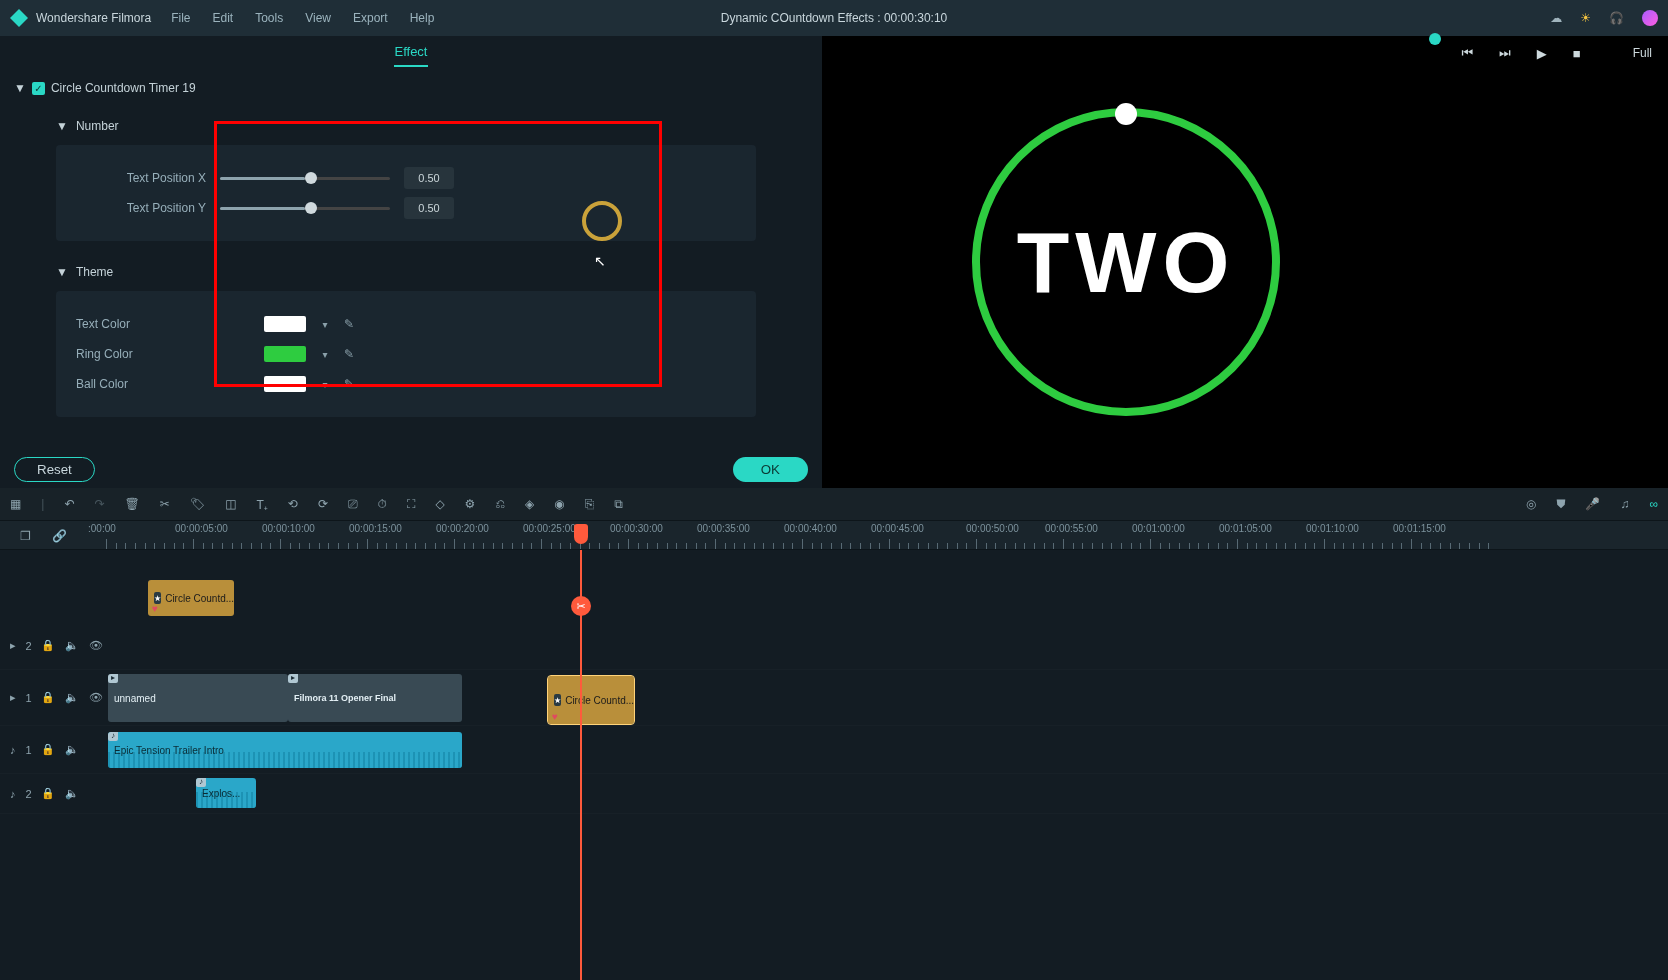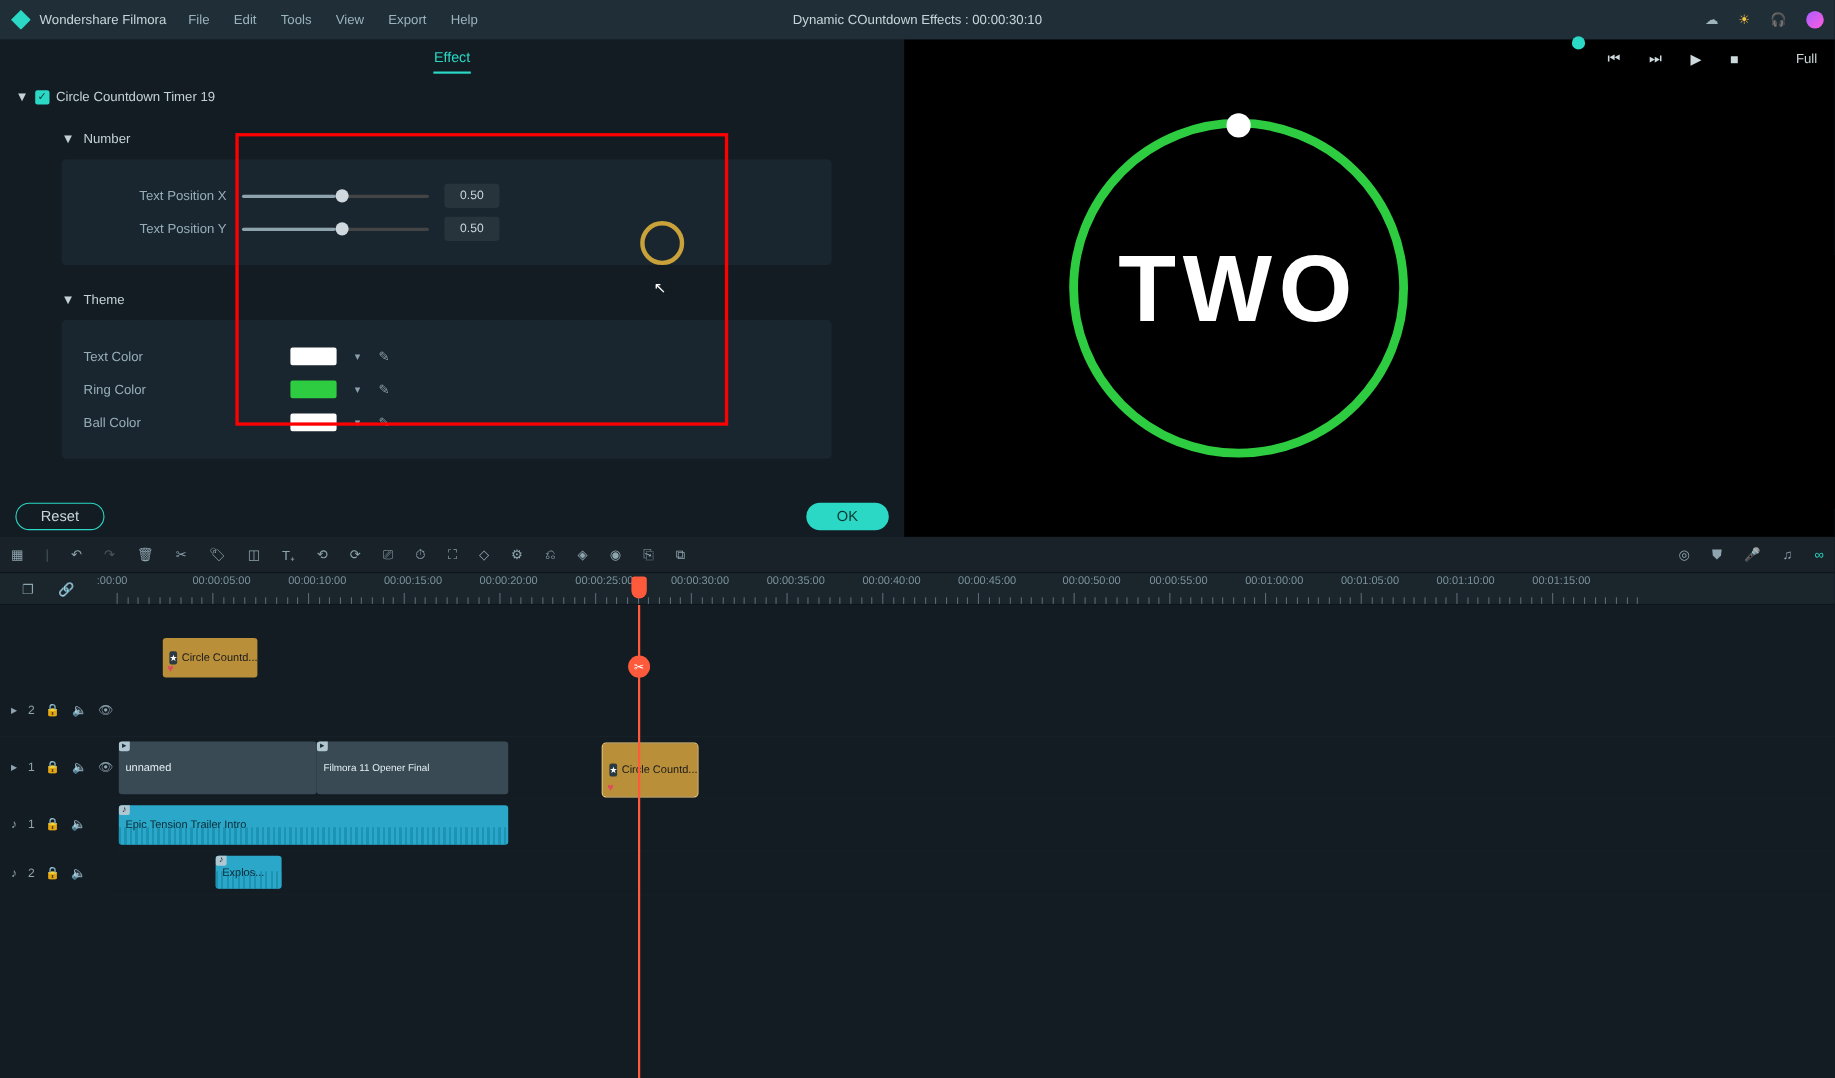--- a/index.html
+++ b/index.html
@@ -452,21 +452,21 @@
       <span class="ic">🔈</span>
       <span class="ic">👁</span>
     </div>
     <div class="track-area">
       <div class="clip video" style="left:2px;width:180px;height:48px;">
         <span class="eff-tag">▸</span>
         <span class="label" style="color:#e3eff4;">unnamed</span>
       </div>
       <div class="clip video" style="left:182px;width:174px;height:48px;">
         <span class="eff-tag">▸</span>
-        <span class="label" style="color:#e3eff4;font-size:9px;">Filmora 11 Opener Final</span>
+        <span class="label" style="color:#e3eff4;font-size:9px;font-weight:bold;">Filmora 11 Opener Final</span>
       </div>
       <div class="clip effect sel" style="left:442px;width:86px;height:48px;">
         <span class="star">★</span>
         <span class="label">Circle Countd...</span>
         <span class="heart">♥</span>
       </div>
     </div>
   </div>
 
   <div class="track">

